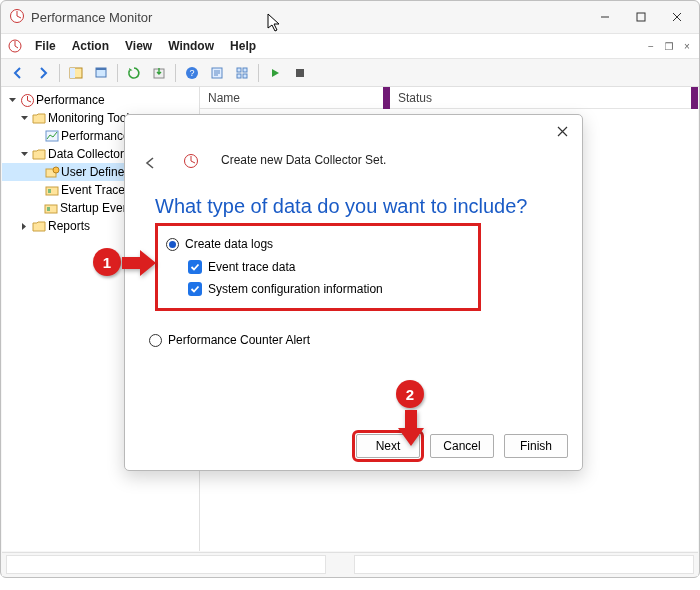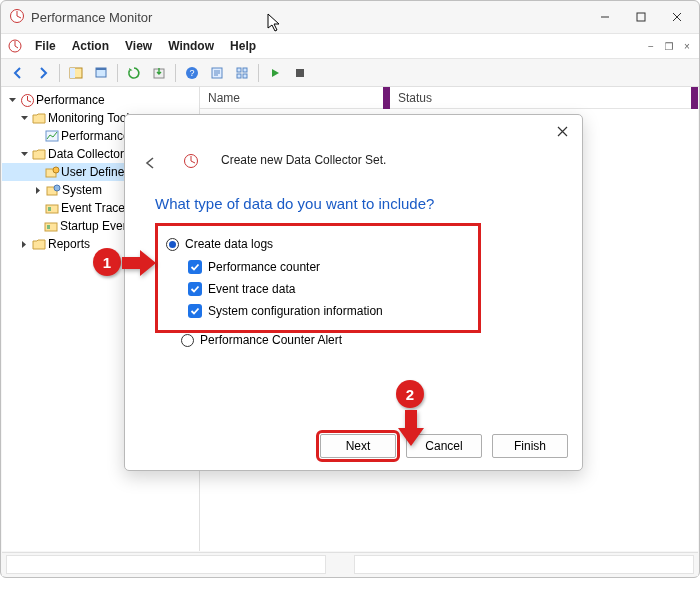--- a/index.html
+++ b/index.html
@@ -48,36 +48,36 @@
   .statusbar .cell2 { position:absolute; right:4px; top:2px; bottom:2px; width:340px; border:1px solid #e3e3e3; background:#fff;}
 
   
   .dialog { position: absolute; left: 124px; top: 114px; width: 459px; height: 357px; background: #fff; border: 1px solid #b8b8b8; border-radius: 5px; box-shadow: 0 6px 18px rgba(0,0,0,0.18); }
   .dlg-close { position: absolute; right: 6px; top: 4px; width: 28px; height: 24px; display:flex; align-items:center; justify-content:center; }
   .dlg-close svg { width:11px; height:11px; }
   .dlg-header { position: absolute; left: 16px; top: 38px; display: flex; align-items: flex-start; gap: 22px; }
   .dlg-back { width:20px; height:20px; display:flex; align-items:center; justify-content:center; }
   .dlg-back svg { width:14px; height:14px; color:#444;}
   .dlg-title { font-size: 12px; color: #222; }
-  .dlg-question { position: absolute; left: 30px; top: 80px; font-size: 15px; color: #1a5bc6; font-weight: 500; }
+  .dlg-question { position: absolute; left: 30px; top: 80px; font-size: 20px; color: #1a5bc6; font-weight: 500; }
 
   .opt-group { position: absolute; left: 30px; top: 108px; width: 326px; border: 3px solid #db1f1f; padding: 8px 8px 10px 8px; }
   .radio-row { display: flex; align-items: center; gap: 6px; height: 20px; }
   .radio { width: 13px; height: 13px; border-radius: 50%; border: 1px solid #333; display:flex; align-items:center; justify-content:center; }
   .radio.checked::after { content:''; width:7px; height:7px; background:#1757c9; border-radius:50%; }
   .radio-label { font-size: 12px; }
   .check-col { margin-left: 22px; margin-top: 4px; display:flex; flex-direction:column; gap:4px; }
   .check-row { display:flex; align-items:center; gap:6px; height:18px;}
   .chk { width:14px; height:14px; background:#1e73e8; border-radius:3px; display:flex; align-items:center; justify-content:center; }
   .chk svg { width:10px; height:10px; color:#fff; }
 
-  .radio2 { position:absolute; left:56px; top:218px; display:flex; align-items:center; gap:6px;}
+  .radio2 { position:absolute; left:24px; top:218px; display:flex; align-items:center; gap:6px;}
   .radio2 .circle{ width:13px; height:13px; border-radius:50%; border:1px solid #333;}
   .dlg-buttons { position:absolute; bottom:12px; right:14px; display:flex; gap:10px;}
-  .btn { width:76px; height:24px; border:1px solid #adadad; background:#fdfdfd; font-size:12px; display:flex; align-items:center; justify-content:center; border-radius:2px;}
+  .btn { width:64px; height:24px; border:1px solid #adadad; background:#fdfdfd; font-size:12px; display:flex; align-items:center; justify-content:center; border-radius:2px;}
   .btn.outlined { outline: 3px solid #db1f1f; outline-offset: 1px; }
 
   
   .callout { position:absolute; width:28px; height:28px; background:#db1f1f; border-radius:50%; color:#fff; font-weight:bold; font-size:15px; display:flex; align-items:center; justify-content:center; box-shadow: 1px 2px 3px rgba(0,0,0,0.3);}
   .arrow { position:absolute; color:#db1f1f; filter: drop-shadow(1px 2px 2px rgba(0,0,0,0.3));}
 
   .cursor { position:absolute; left:267px; top:13px; }
   .cursor svg { width:16px; height:20px; }
 </style>
 </head>
@@ -258,34 +258,20 @@
       </div>
       <div class="tree-row selected" style="padding-left:42px">
         <span class="node-ico">
             <svg viewBox="0 0 15 15">
               <rect x="1" y="4" width="10" height="8" fill="#ffe49c" stroke="#caa040"></rect>
               <circle cx="11" cy="5" r="3" fill="#ffc24a" stroke="#b5811f"></circle>
             </svg>
           </span>
         <span class="node-label">User Defined</span>
       </div>
-      <div class="tree-row" style="padding-left:30px">
-        <span class="expander">
-            <svg viewBox="0 0 9 9">
-              <path d="M2 1 L6 4.5 L2 8 Z" fill="#444"></path>
-            </svg>
-          </span>
-        <span class="node-ico">
-            <svg viewBox="0 0 15 15">
-              <rect x="1" y="4" width="10" height="8" fill="#ffe49c" stroke="#caa040"></rect>
-              <circle cx="11" cy="5" r="3" fill="#8fb9e6" stroke="#4b78b5"></circle>
-            </svg>
-          </span>
-        <span class="node-label">System</span>
-      </div>
       <div class="tree-row" style="padding-left:42px">
         <span class="node-ico">
             <svg viewBox="0 0 15 15">
               <rect x="1" y="4" width="12" height="8" fill="#ffe49c" stroke="#caa040"></rect>
               <rect x="3" y="6" width="3" height="4" fill="#7dbb7d"></rect>
             </svg>
           </span>
         <span class="node-label">Event Trace Sessions</span>
       </div>
       <div class="tree-row" style="padding-left:42px">
@@ -354,28 +340,20 @@
       <span class="radio checked"></span>
       <span class="radio-label">Create data logs</span>
     </div>
     <div class="check-col">
       <div class="check-row">
         <span class="chk">
             <svg viewBox="0 0 10 10">
               <path d="M1.5 5 L4 7.5 L8.5 2.5" stroke="#fff" stroke-width="1.8" fill="none"></path>
             </svg>
           </span>
-        <span>Performance counter</span>
-      </div>
-      <div class="check-row">
-        <span class="chk">
-            <svg viewBox="0 0 10 10">
-              <path d="M1.5 5 L4 7.5 L8.5 2.5" stroke="#fff" stroke-width="1.8" fill="none"></path>
-            </svg>
-          </span>
         <span>Event trace data</span>
       </div>
       <div class="check-row">
         <span class="chk">
             <svg viewBox="0 0 10 10">
               <path d="M1.5 5 L4 7.5 L8.5 2.5" stroke="#fff" stroke-width="1.8" fill="none"></path>
             </svg>
           </span>
         <span>System configuration information</span>
       </div>

